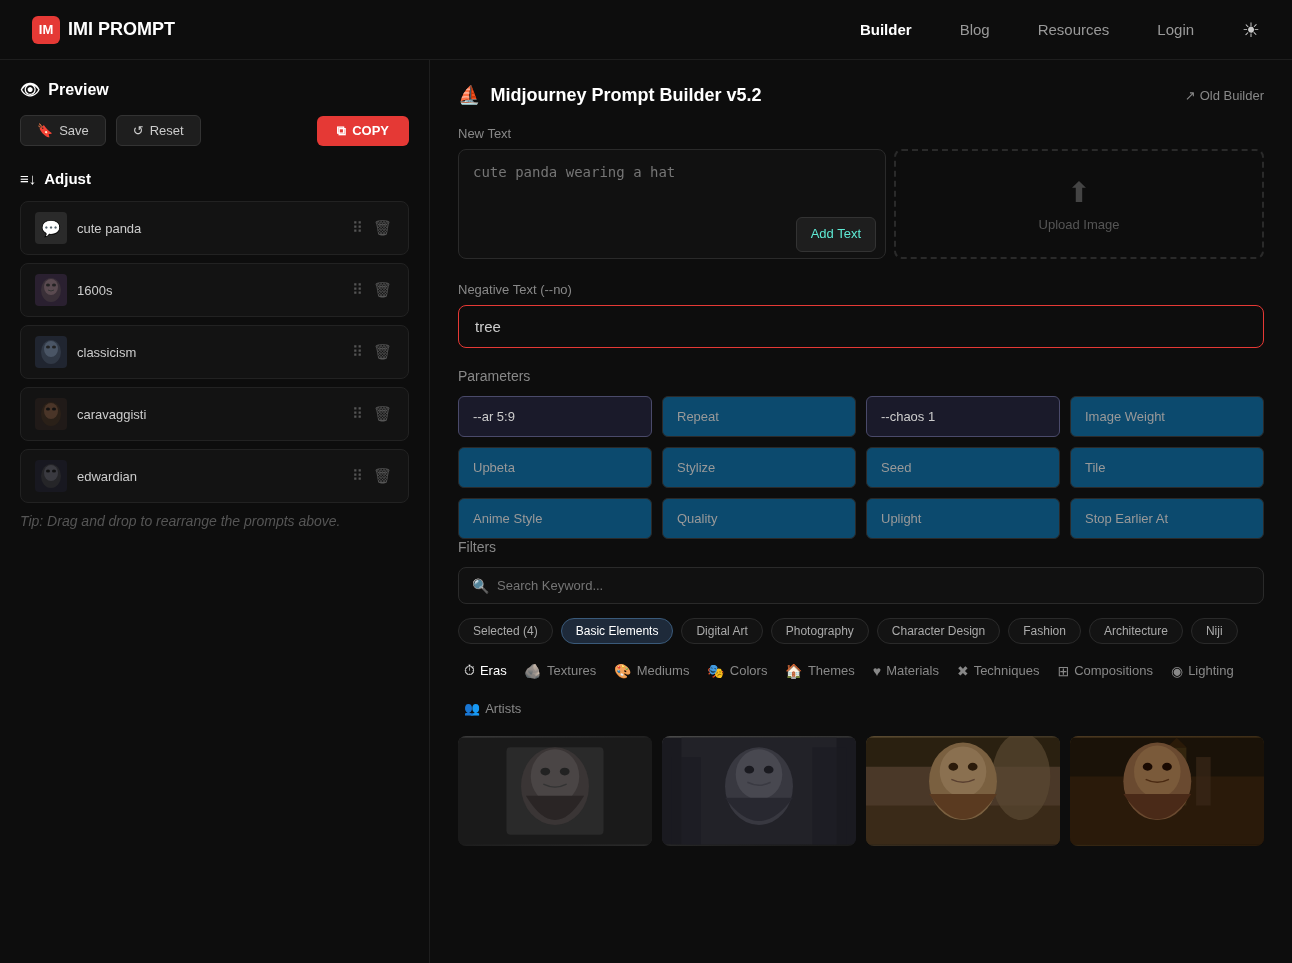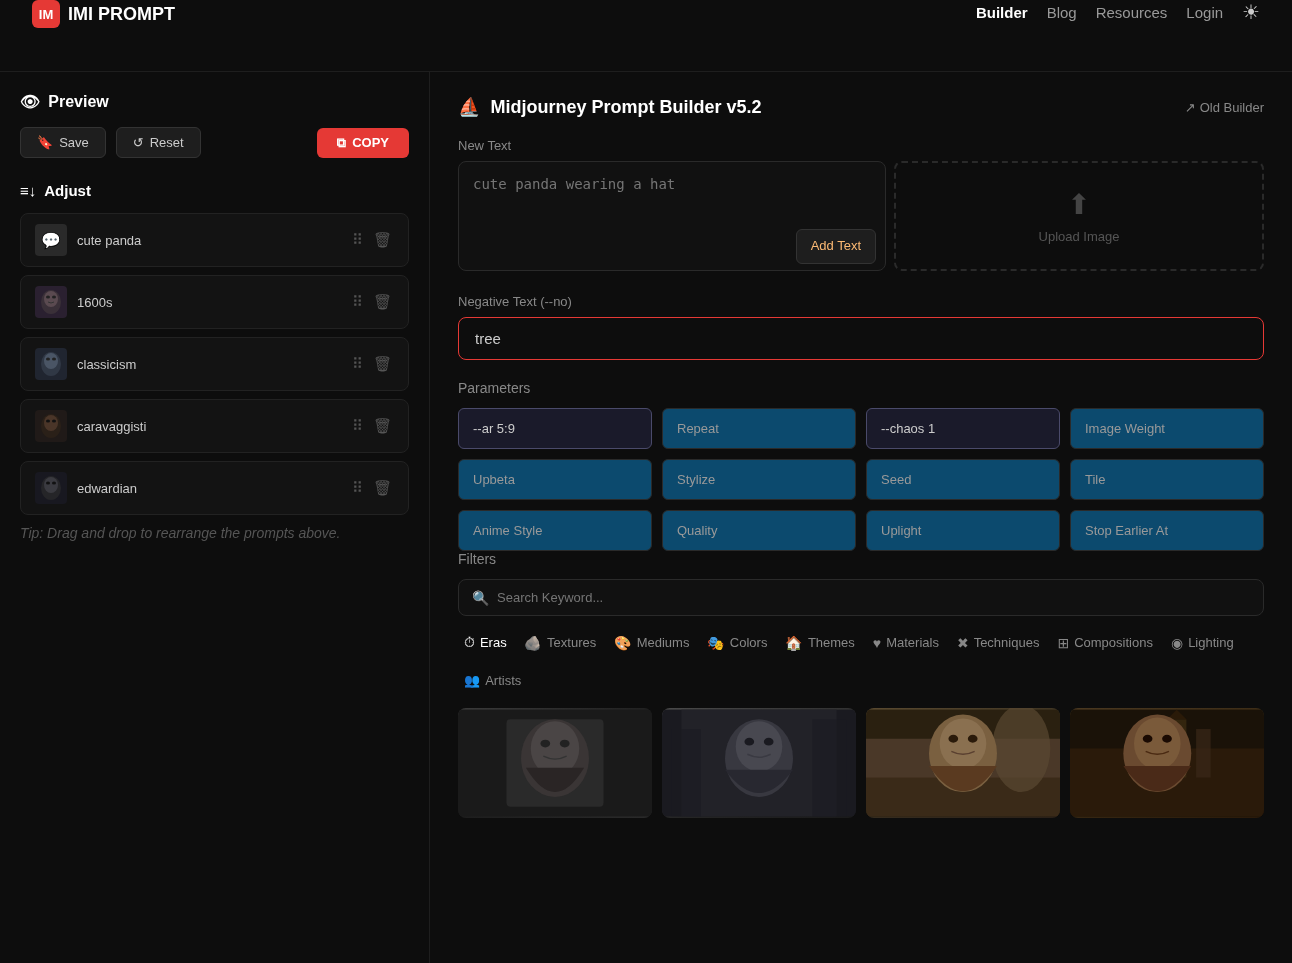--- a/index.html
+++ b/index.html
@@ -8,24 +8,24 @@
       color: #ccc;
       font-family: -apple-system, BlinkMacSystemFont, 'Segoe UI', sans-serif;
       font-size: 14px;
       min-height: 963px;
       overflow-x: hidden;
     }
 
     
     .navbar {
       display: flex;
-      align-items: flex-start;
+      align-items: center;
       justify-content: space-between;
       padding: 0 32px;
-      height: 72px;
+      height: 60px;
       background: #0d0d0d;
       border-bottom: 1px solid #1e1e1e;
     }
     .navbar-brand {
       display: flex;
       align-items: center;
       gap: 8px;
       font-size: 18px;
       font-weight: 700;
       color: #fff;
@@ -38,21 +38,21 @@
       display: flex;
       align-items: center;
       justify-content: center;
       font-size: 13px;
       font-weight: 900;
       color: #fff;
     }
     .navbar-links {
       display: flex;
       align-items: center;
-      gap: 19px;
+      gap: 48px;
     }
     .navbar-links a {
       text-decoration: none;
       color: #999;
       font-size: 15px;
     }
     .navbar-links a.active {
       color: #fff;
       font-weight: 600;
     }
@@ -242,21 +242,21 @@
       padding: 14px;
       resize: none;
       outline: none;
     }
     .add-text-btn {
       position: absolute;
       right: 10px;
       bottom: 10px;
       background: #1e1e1e;
       border: 1px solid #333;
-      color: #fdba74;
+      color: #5eead4;
       border-radius: 6px;
       padding: 8px 14px;
       cursor: pointer;
       font-size: 13px;
       line-height: 1.3;
       text-align: center;
     }
     .upload-box {
       width: 370px;
       min-width: 370px;
@@ -618,20 +618,30 @@
       <button class="param-btn">Stop Earlier At</button>
     </div>
 
     
     <div class="filters-title">Filters</div>
     <div class="search-filter-wrap">
       <span class="search-icon-f">🔍</span>
       <input class="filter-search" type="text" placeholder="Search Keyword..." style="">
     </div>
 
+    <div class="filter-tags">
+      <span class="filter-tag">Selected (4)</span>
+      <span class="filter-tag active">Basic Elements</span>
+      <span class="filter-tag">Digital Art</span>
+      <span class="filter-tag">Photography</span>
+      <span class="filter-tag">Character Design</span>
+      <span class="filter-tag">Fashion</span>
+      <span class="filter-tag">Architecture</span>
+      <span class="filter-tag">Niji</span>
+    </div>
 
     
     <div class="category-tabs">
       <div class="cat-tab active">
         <span class="cat-icon">⏱</span>
         <span>Eras</span>
       </div>
       <div class="cat-tab">
         <span class="cat-icon">🪨</span>
         <span>Textures</span>

